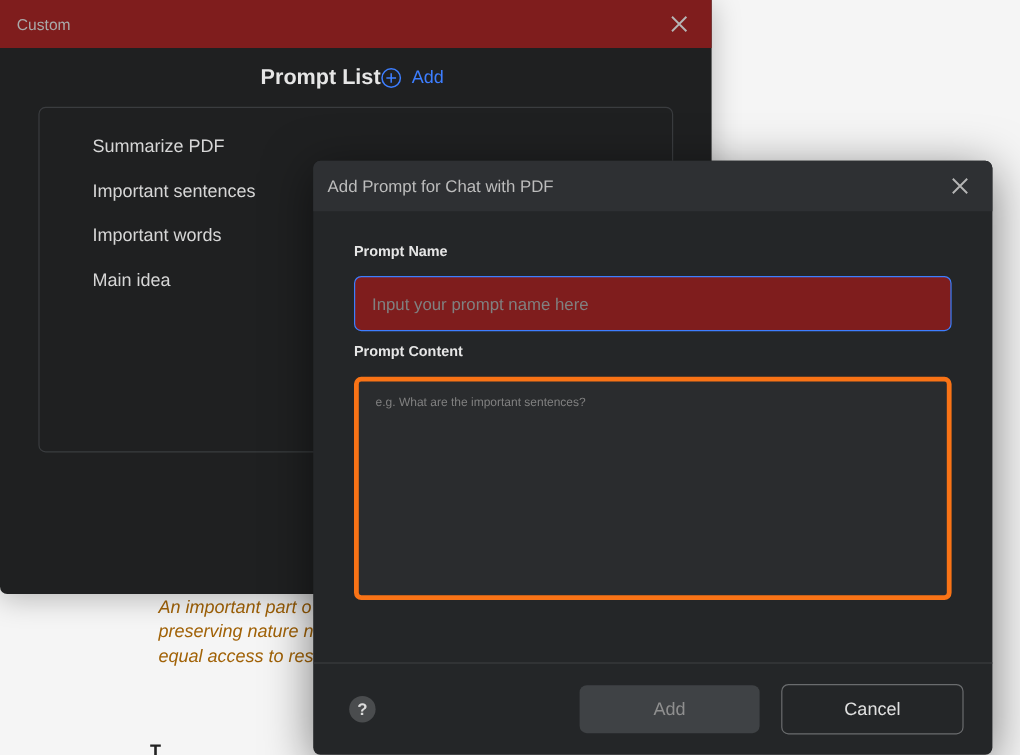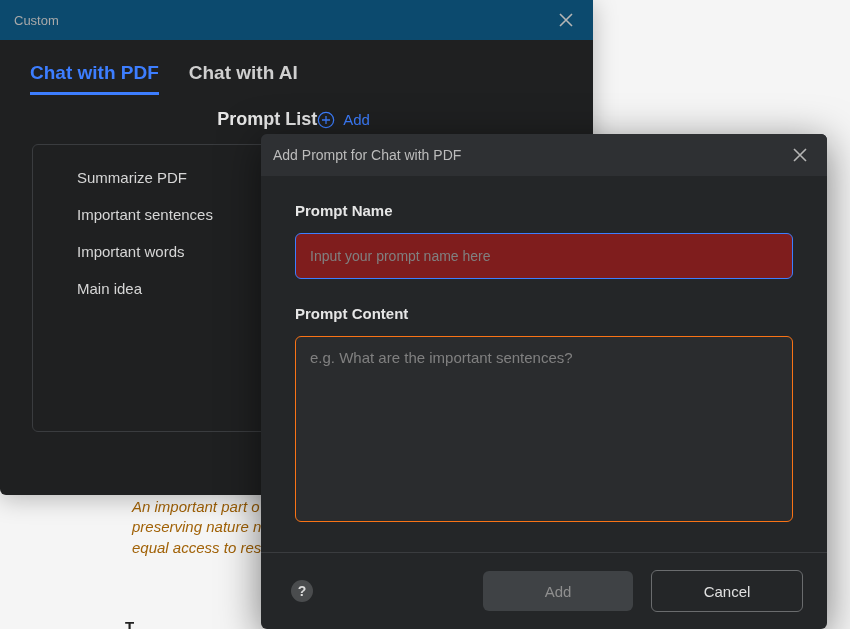--- a/index.html
+++ b/index.html
@@ -1,39 +1,39 @@
 <!DOCTYPE html>
 <html><head>
 <meta charset="utf-8">
 <style>
   html,body{margin:0;padding:0;width:850px;height:629px;background:#f5f5f5;font-family:"Segoe UI",Arial,sans-serif;overflow:hidden;color:#e0e0e0}
   .custom-panel{position:absolute;left:0;top:0;width:593px;height:495px;background:#1f2021;border-radius:0 0 6px 6px;box-shadow:0 4px 24px rgba(0,0,0,.25)}
-  .panel-header{display:flex;align-items:center;justify-content:space-between;height:40px;padding:0 18px 0 14px;background:#0c4a6e}
+  .panel-header{display:flex;align-items:center;justify-content:space-between;height:40px;padding:0 18px 0 14px;background:#7f1d1d}
   .panel-title{font-size:13px;color:#a9a9a9}
   .close-x{width:18px;height:18px;display:flex;align-items:center;justify-content:center;cursor:pointer;color:#b5b5b5}
   .close-x svg{width:14px;height:14px}
   .tabs{display:flex;gap:30px;padding:22px 30px 0 30px}
   .tab{font-size:19px;font-weight:600;color:#cfcfcf;cursor:pointer;padding-bottom:8px}
   .tab.active{color:#3d7eff;border-bottom:3px solid #3d7eff}
   .list-header{display:flex;align-items:center;justify-content:center;padding:14px 40px 8px 34px}
   .list-title{font-size:18px;font-weight:600;color:#e6e6e6}
   .add-btn{display:flex;align-items:center;gap:8px;color:#3d7eff;font-size:15px;cursor:pointer}
   .add-btn svg{width:18px;height:18px}
   .list-box{margin:6px 32px 0 32px;border:1px solid #3a3c3f;border-radius:6px;height:258px;padding:14px 0}
   .list-item{padding:10px 44px;font-size:15px;color:#d6d6d6;cursor:pointer}
   .bg-text{position:absolute;left:132px;top:497px;font-size:15px;font-style:italic;color:#a16207;line-height:1.35}
   .bottom-text{position:absolute;left:125px;top:618px;font-size:15px;font-weight:600;color:#222}
   .add-dialog{position:absolute;left:261px;top:134px;width:566px;height:495px;background:#242628;border-radius:6px;box-shadow:0 8px 40px rgba(0,0,0,.5);display:flex;flex-direction:column}
   .dlg-header{display:flex;align-items:center;justify-content:space-between;height:42px;padding:0 18px 0 12px;background:#2e3033;border-radius:6px 6px 0 0}
   .dlg-title{font-size:14px;color:#bcbcbc}
   .dlg-body{flex:1;padding:18px 34px 0 34px}
-  .field-label{font-size:15px;font-weight:600;color:#e6e6e6;margin:8px 0 14px 0}
+  .field-label{font-size:12px;font-weight:600;color:#e6e6e6;margin:8px 0 14px 0}
   .name-input{width:100%;box-sizing:border-box;height:46px;background:#7f1d1d;border:1px solid #3d7eff;border-radius:6px;padding:0 14px;font-size:14px;color:#e0e0e0;outline:none}
   .name-input::placeholder{color:#808080}
-  .content-area{width:100%;box-sizing:border-box;height:186px;background:#2a2c2e;border:1px solid #f97316;border-radius:6px;padding:12px 14px;font-size:15px;color:#e0e0e0;outline:none;resize:none;font-family:inherit}
+  .content-area{width:100%;box-sizing:border-box;height:186px;background:#2a2c2e;border:4px solid #f97316;border-radius:6px;padding:12px 14px;font-size:10px;color:#e0e0e0;outline:none;resize:none;font-family:inherit}
   .content-area::placeholder{color:#808080}
   .dlg-footer{height:76px;border-top:1px solid #3a3c3f;display:flex;align-items:center;padding:0 24px 0 30px;gap:18px}
   .help-icon{width:22px;height:22px;border-radius:50%;background:#4a4c4e;color:#dcdcdc;display:flex;align-items:center;justify-content:center;font-size:14px;font-weight:600;cursor:pointer;margin-right:auto}
   .btn{width:150px;height:40px;border-radius:6px;font-size:15px;display:flex;align-items:center;justify-content:center;cursor:pointer}
   .btn-add{background:#3f4245;color:#8f8f8f}
   .btn-cancel{background:transparent;border:1px solid #6a6c6e;color:#e0e0e0}
 </style>
 </head>
 <body>
 
@@ -45,24 +45,20 @@
 <div class="bottom-text">T</div>
 
 <div class="custom-panel">
   <div class="panel-header">
     <div class="panel-title">Custom</div>
     <div class="close-x">
       <svg viewBox="0 0 14 14">
           <path d="M1 1 L13 13 M13 1 L1 13" stroke="currentColor" stroke-width="1.6" fill="none"></path>
         </svg>
     </div>
-  </div>
-  <div class="tabs">
-    <div class="tab active">Chat with PDF</div>
-    <div class="tab">Chat with AI</div>
   </div>
   <div class="list-header">
     <div class="list-title">Prompt List</div>
     <div class="add-btn">
       <svg viewBox="0 0 20 20">
           <circle cx="10" cy="10" r="8.5" stroke="#3d7eff" stroke-width="1.4" fill="none"></circle>
           <path d="M10 5.5 V14.5 M5.5 10 H14.5" stroke="#3d7eff" stroke-width="1.4"></path>
         </svg>
       <span>Add</span>
     </div>
@@ -80,21 +76,21 @@
     <div class="dlg-title">Add Prompt for Chat with PDF</div>
     <div class="close-x">
       <svg viewBox="0 0 14 14">
           <path d="M1 1 L13 13 M13 1 L1 13" stroke="currentColor" stroke-width="1.6" fill="none"></path>
         </svg>
     </div>
   </div>
   <div class="dlg-body">
     <div class="field-label">Prompt Name</div>
     <input class="name-input" type="text" placeholder="Input your prompt name here" style="">
-    <div class="field-label" style="margin-top:26px">Prompt Content</div>
+    <div class="field-label" style="margin-top:10px">Prompt Content</div>
     <textarea class="content-area" placeholder="e.g. What are the important sentences?" style=""></textarea>
   </div>
   <div class="dlg-footer">
     <div class="help-icon">
       <span>?</span>
     </div>
     <div class="btn btn-add">Add</div>
     <div class="btn btn-cancel">Cancel</div>
   </div>
 </div>

